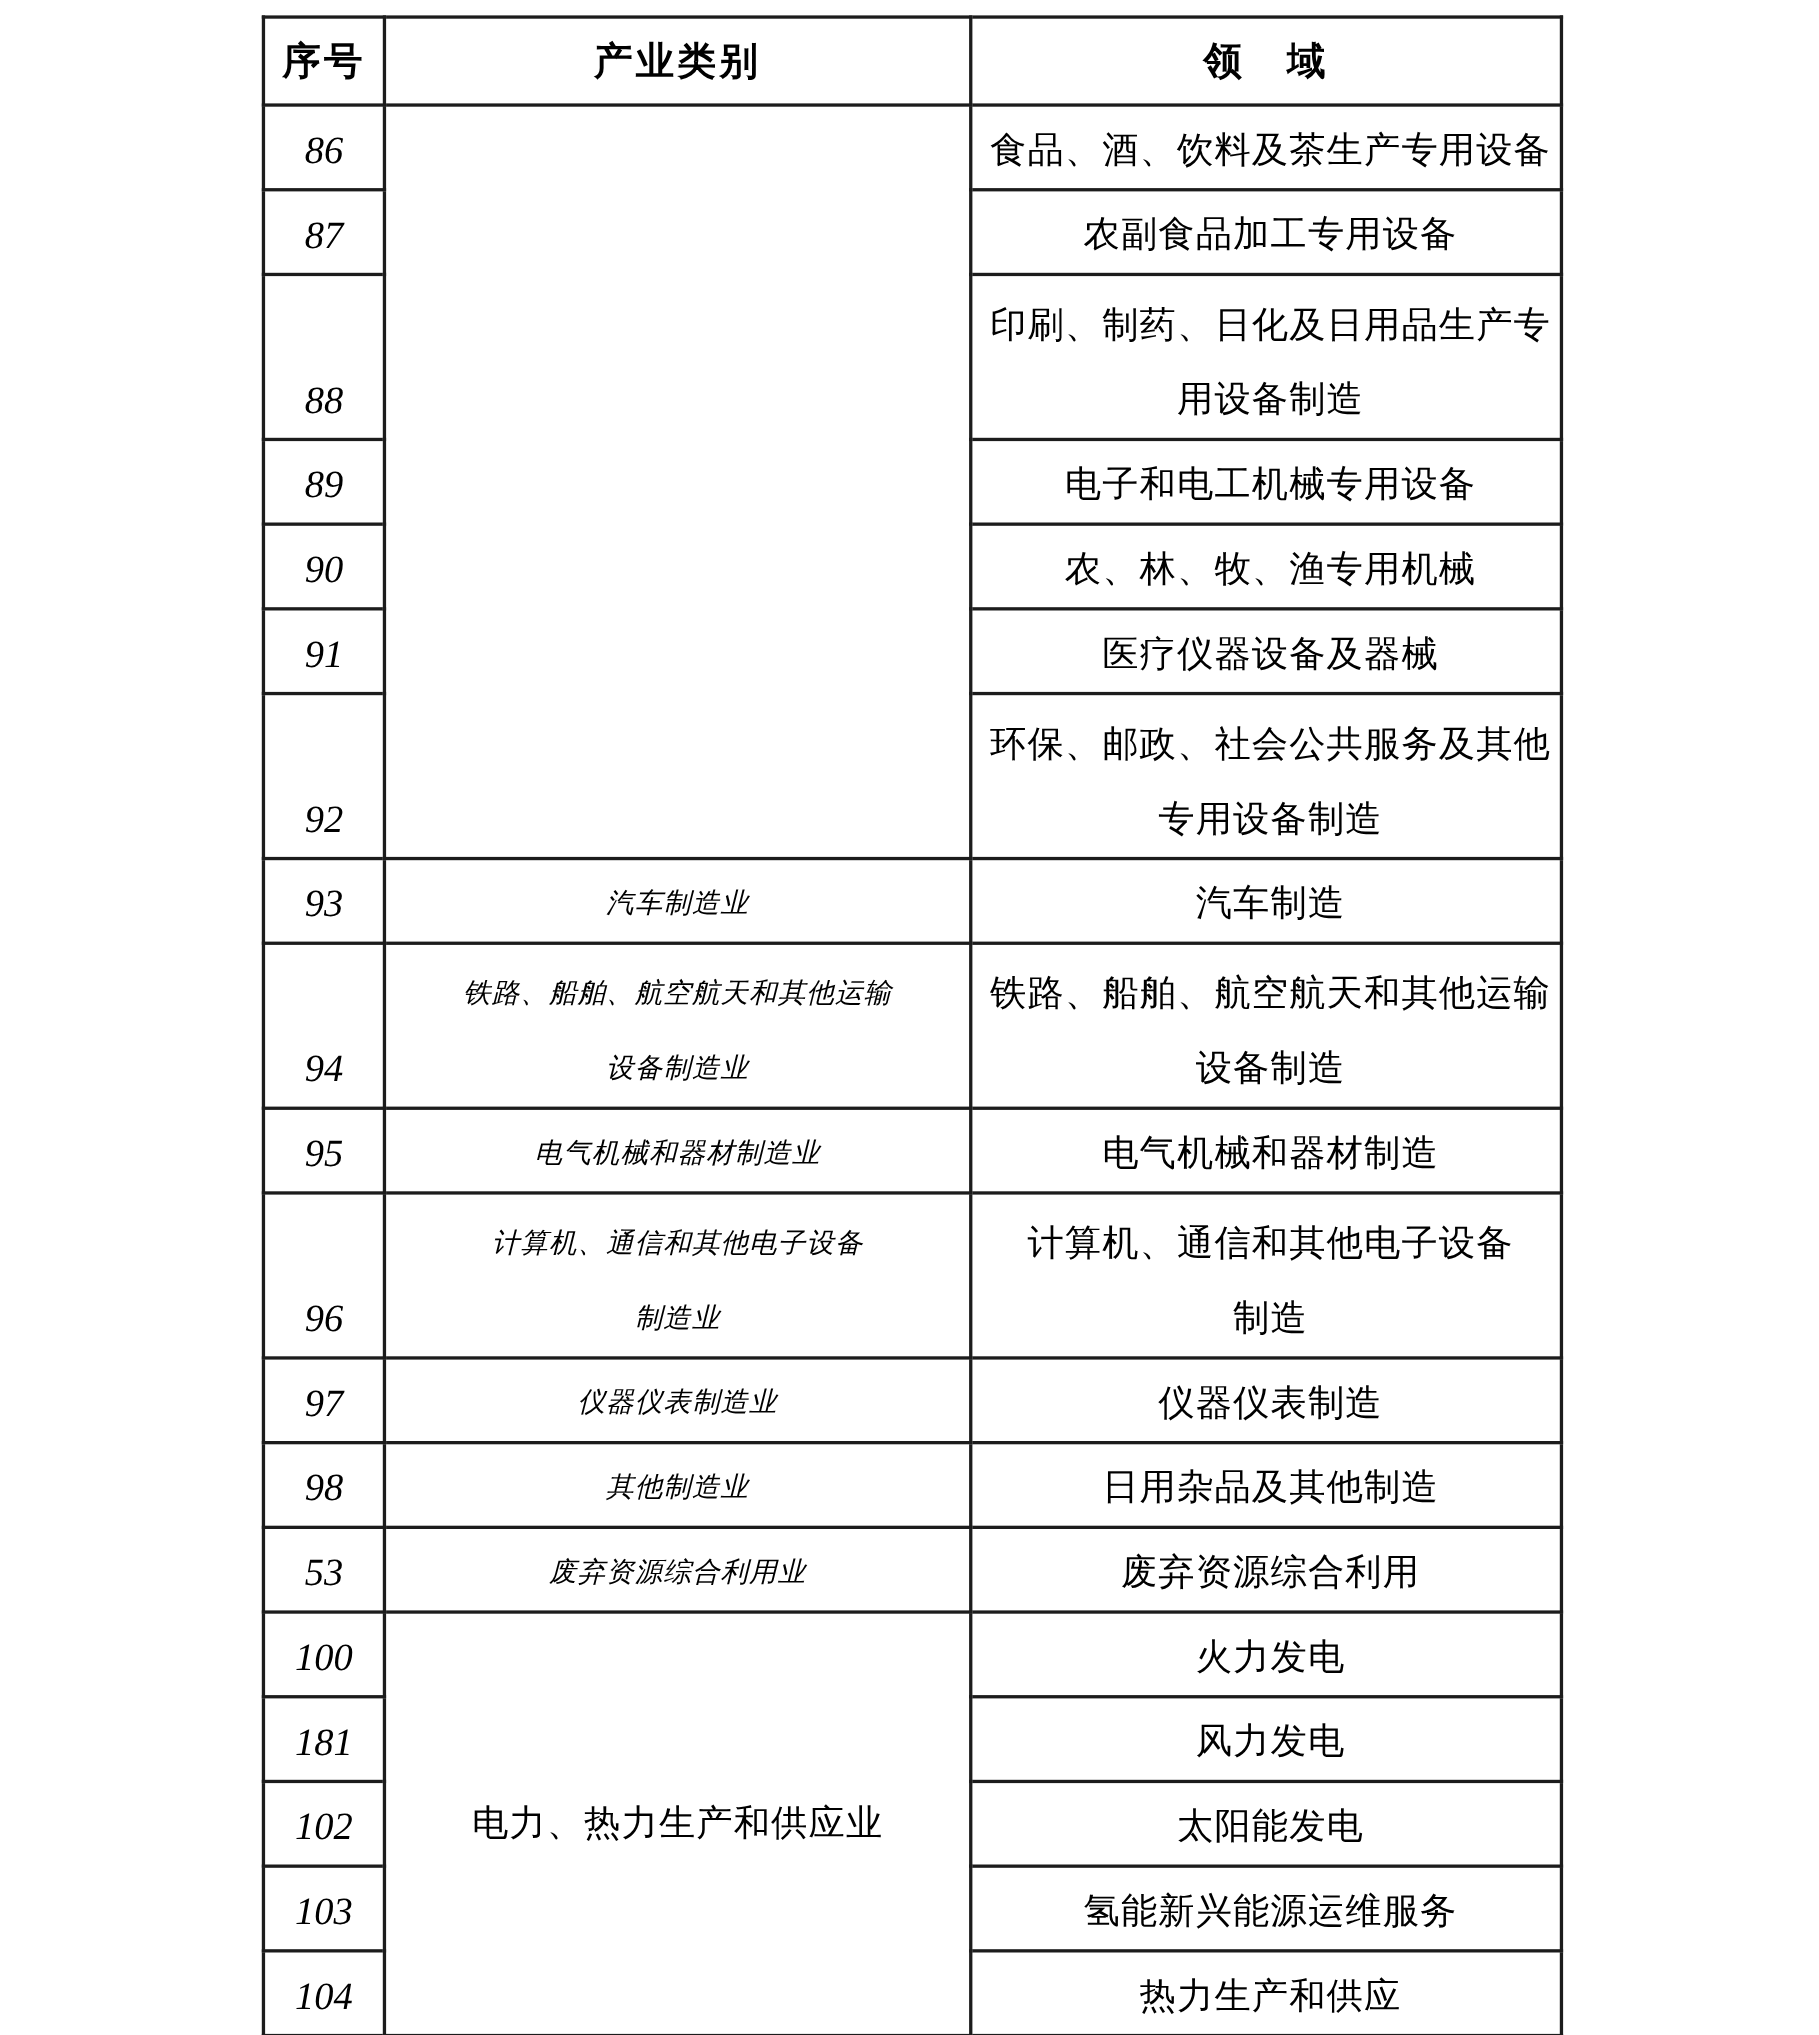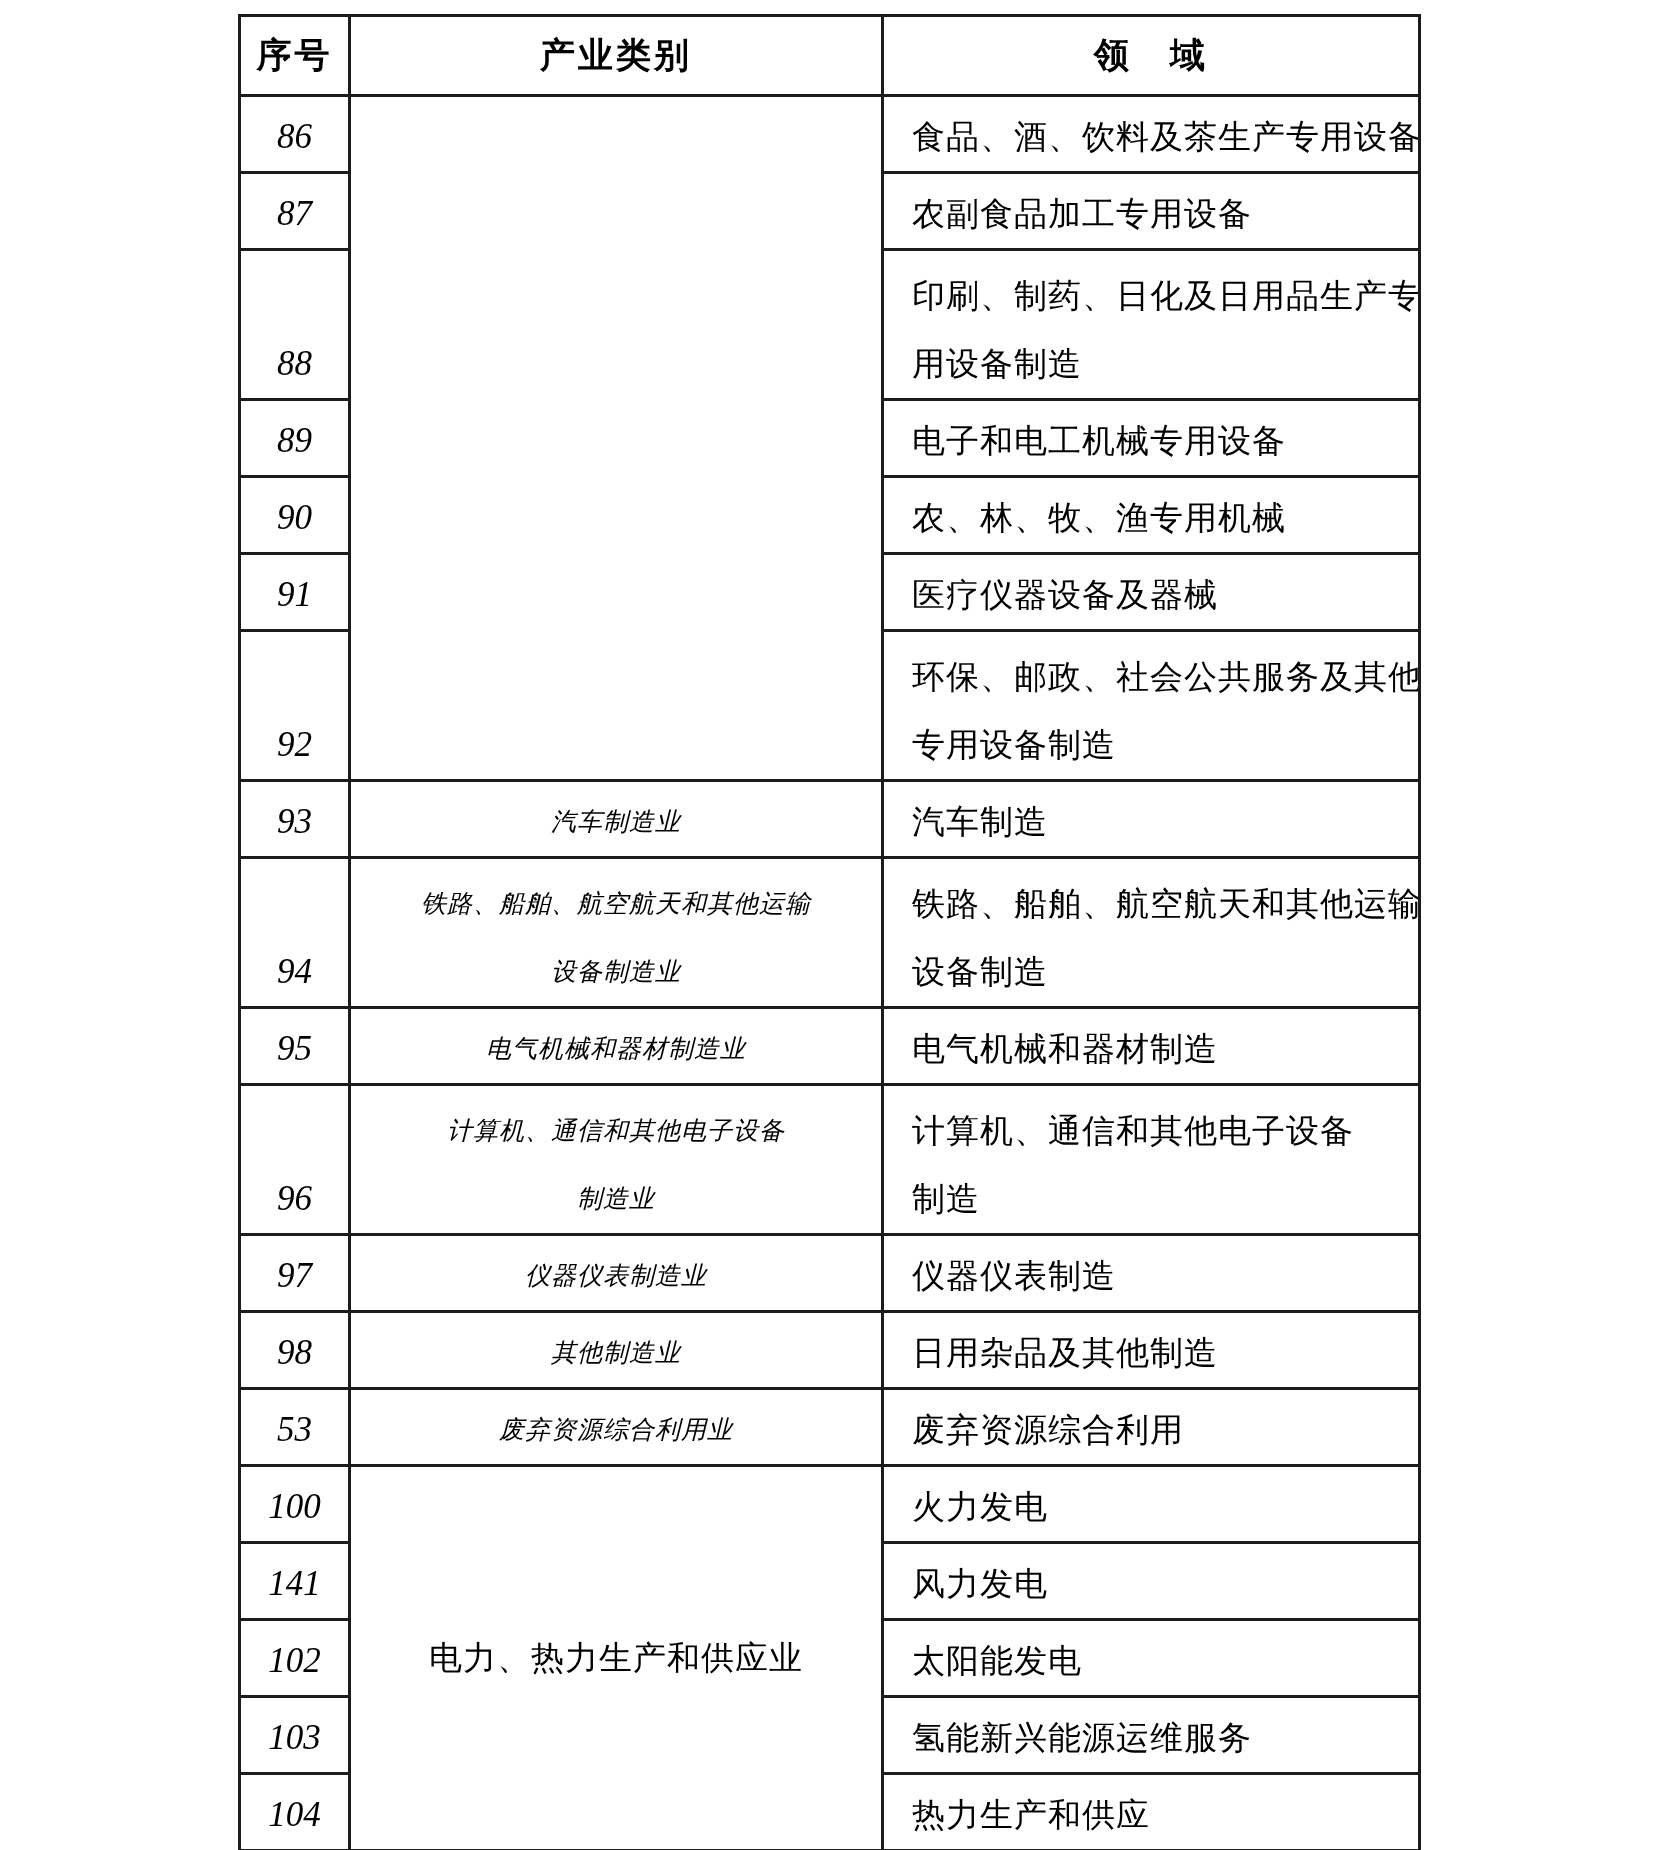--- a/index.html
+++ b/index.html
@@ -60,25 +60,25 @@
     letter-spacing: 1px;
     font-style: italic;
   }
   td.cat-merged {
     text-align: center;
     vertical-align: middle;
     font-size: 33px;
     letter-spacing: 1px;
   }
   td.field-cell {
-    text-align: left;
+    text-align: center;
     vertical-align: bottom;
     font-size: 33px;
     letter-spacing: 1px;
-    padding-left: 28px;
+    padding-left: 8px;
   }
   .cell-line {
     line-height: 68px;
     white-space: nowrap;
   }
 </style>
 </head>
 <body>
 
 <div class="page">
@@ -257,21 +257,21 @@
       <td class="cat-merged" rowspan="5">
             <div class="cell-line">电力、热力生产和供应业</div>
           </td>
       <td class="field-cell">
             <div class="cell-line">火力发电</div>
           </td>
     </tr>
 
     <tr class="r-single">
       <td class="no-cell">
-            <div class="cell-line">141</div>
+            <div class="cell-line">181</div>
           </td>
       <td class="field-cell">
             <div class="cell-line">风力发电</div>
           </td>
     </tr>
 
     <tr class="r-single">
       <td class="no-cell">
             <div class="cell-line">102</div>
           </td>

